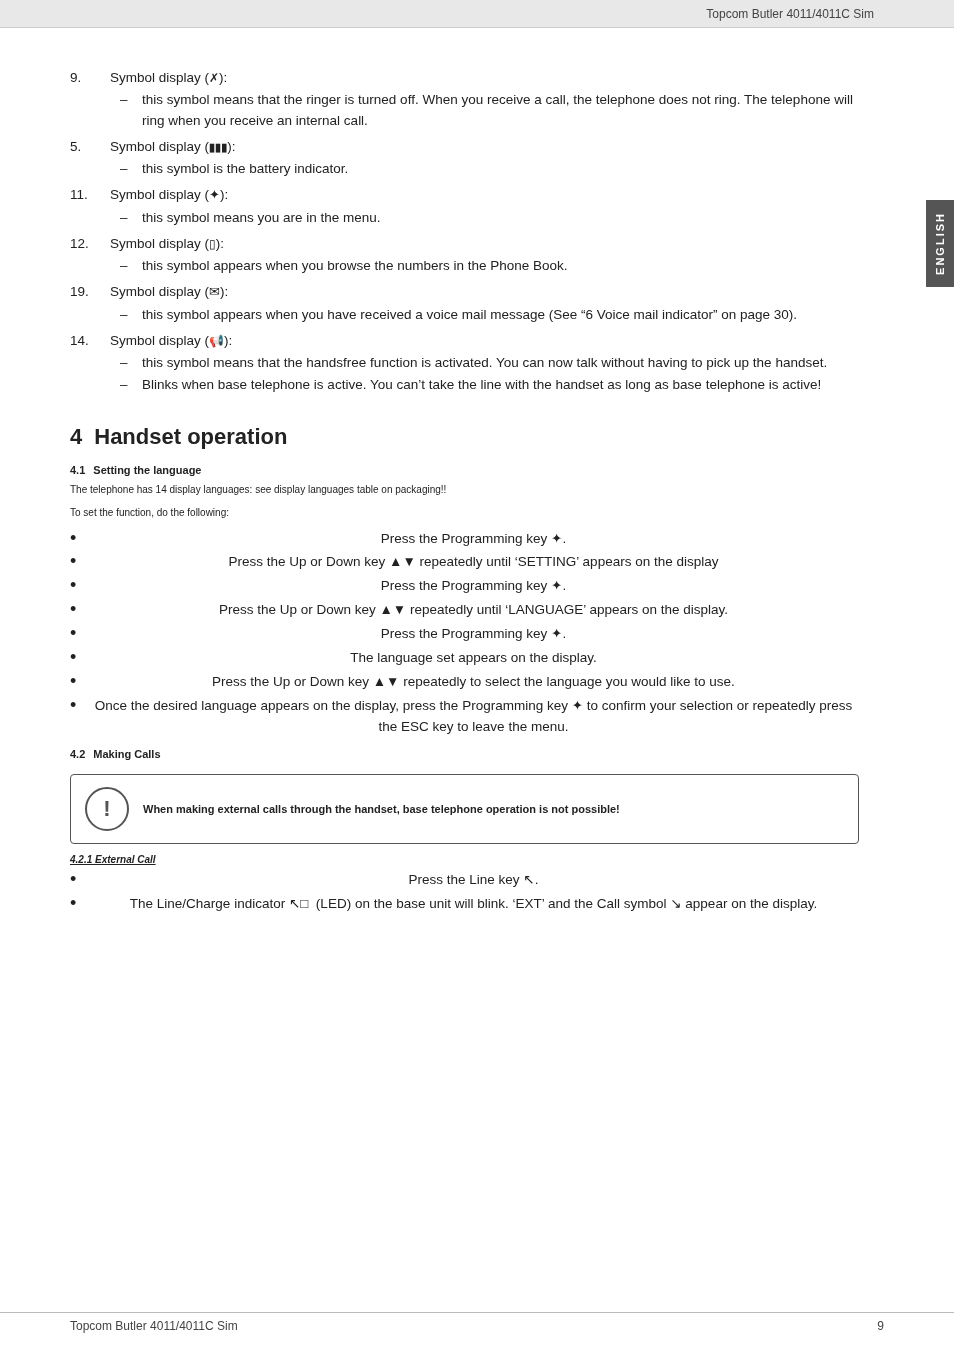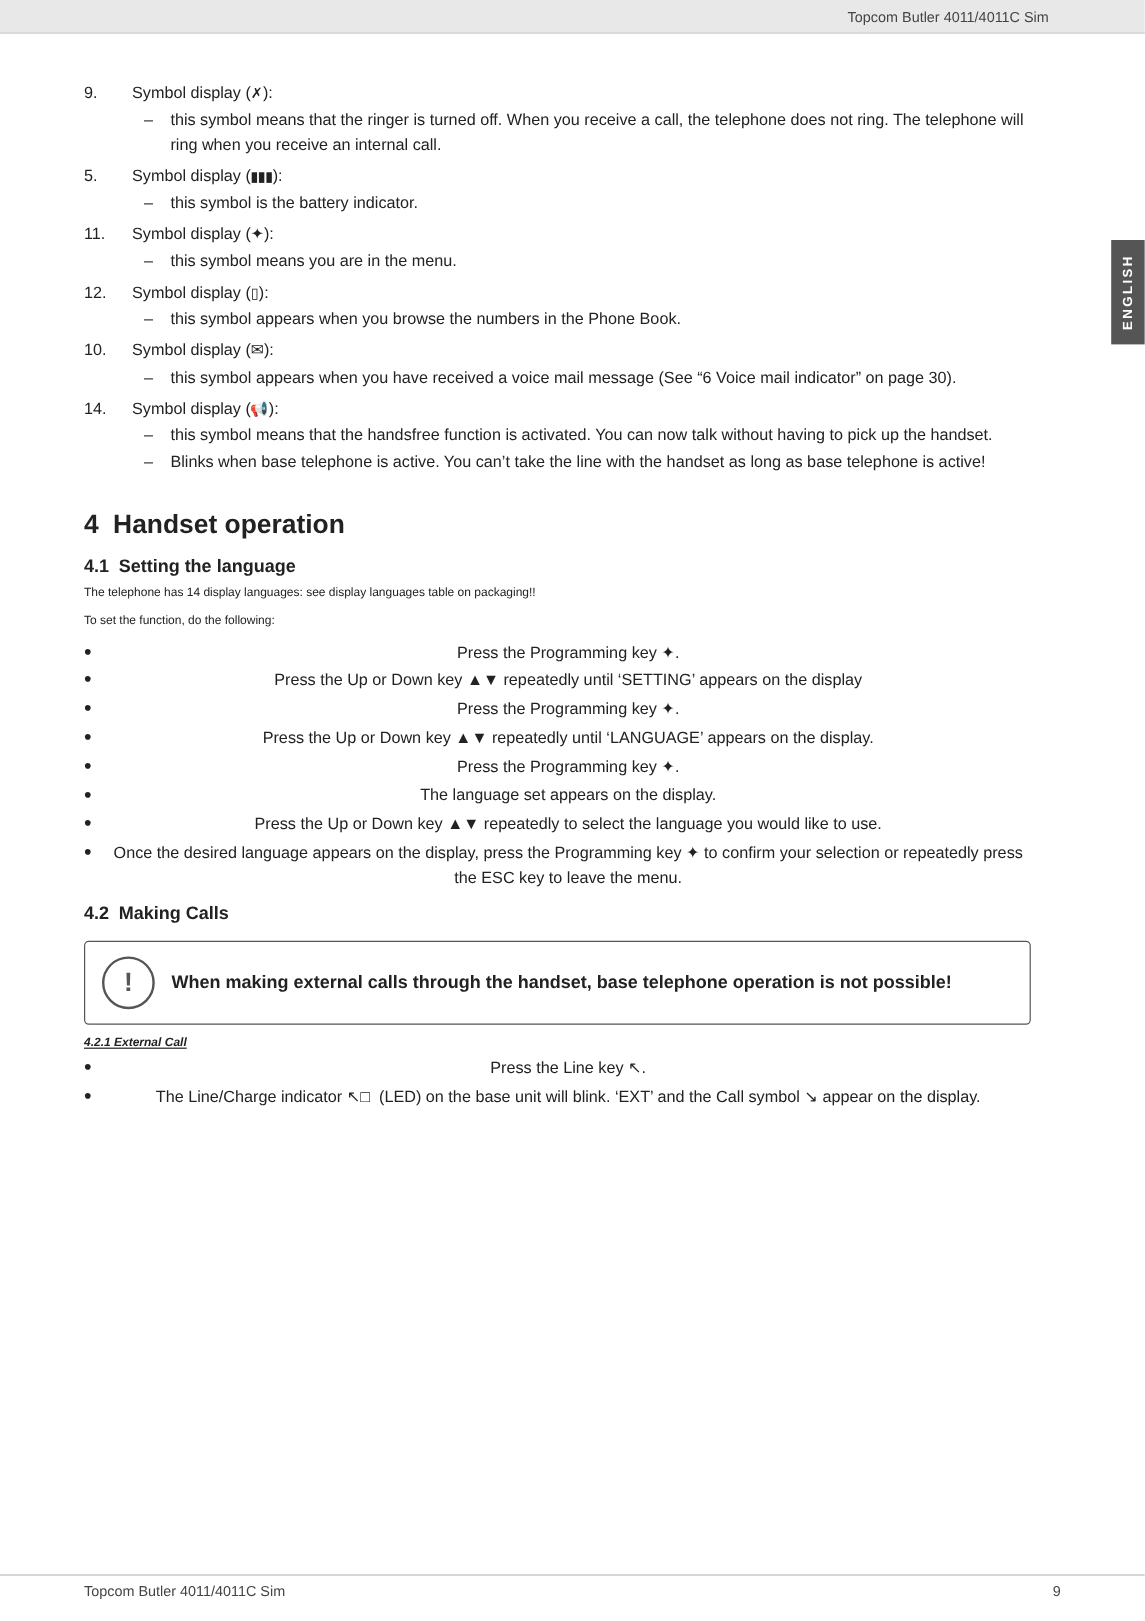--- a/index.html
+++ b/index.html
@@ -111,21 +111,21 @@
       gap: 12px;
     }
 
     .section-num {
       font-size: 22px;
       font-weight: bold;
     }
 
     
     .subsection-heading {
-      font-size: 15px;
+      font-size: 11px;
       font-weight: bold;
       margin: 10px 0 6px 0;
     }
 
     .subsec-num {
       margin-right: 8px;
     }
 
     
     .body-text {
@@ -178,21 +178,21 @@
       display: flex;
       align-items: center;
       justify-content: center;
       font-size: 22px;
       font-weight: bold;
       color: #555;
       flex-shrink: 0;
     }
 
     .warning-text {
-      font-size: 15px;
+      font-size: 11px;
       font-weight: bold;
       line-height: 1.5;
     }
 
     
     .sub-subheading {
       font-style: italic;
       font-weight: bold;
       text-decoration: underline;
       font-size: 10px;
@@ -267,21 +267,21 @@
       <div class="num-content">
         <span>Symbol display (<span style="font-size:12px;">▯</span>):</span>
         <div class="sub-item">
           <span class="dash">–</span>
           <span class="sub-text">this symbol appears when you browse the numbers in the Phone Book.</span>
         </div>
       </div>
     </div>
 
     <div class="num-item">
-      <span class="num">10.</span>
+      <span class="num">19.</span>
       <div class="num-content">
         <span>Symbol display (<span style="font-size:13px;">✉</span>):</span>
         <div class="sub-item">
           <span class="dash">–</span>
           <span class="sub-text">this symbol appears when you have received a voice mail message (See “6 Voice mail indicator” on page 30).</span>
         </div>
       </div>
     </div>
 
     <div class="num-item">

